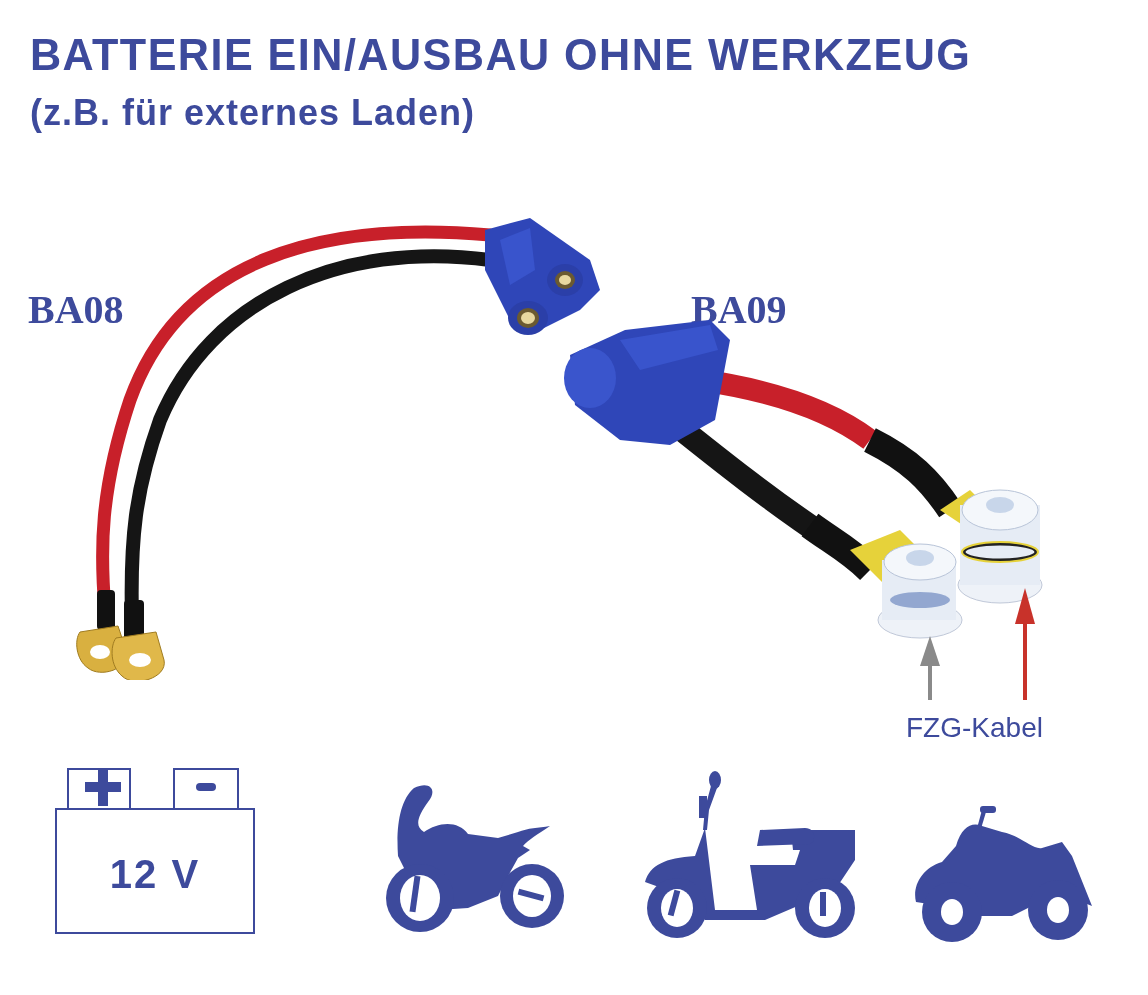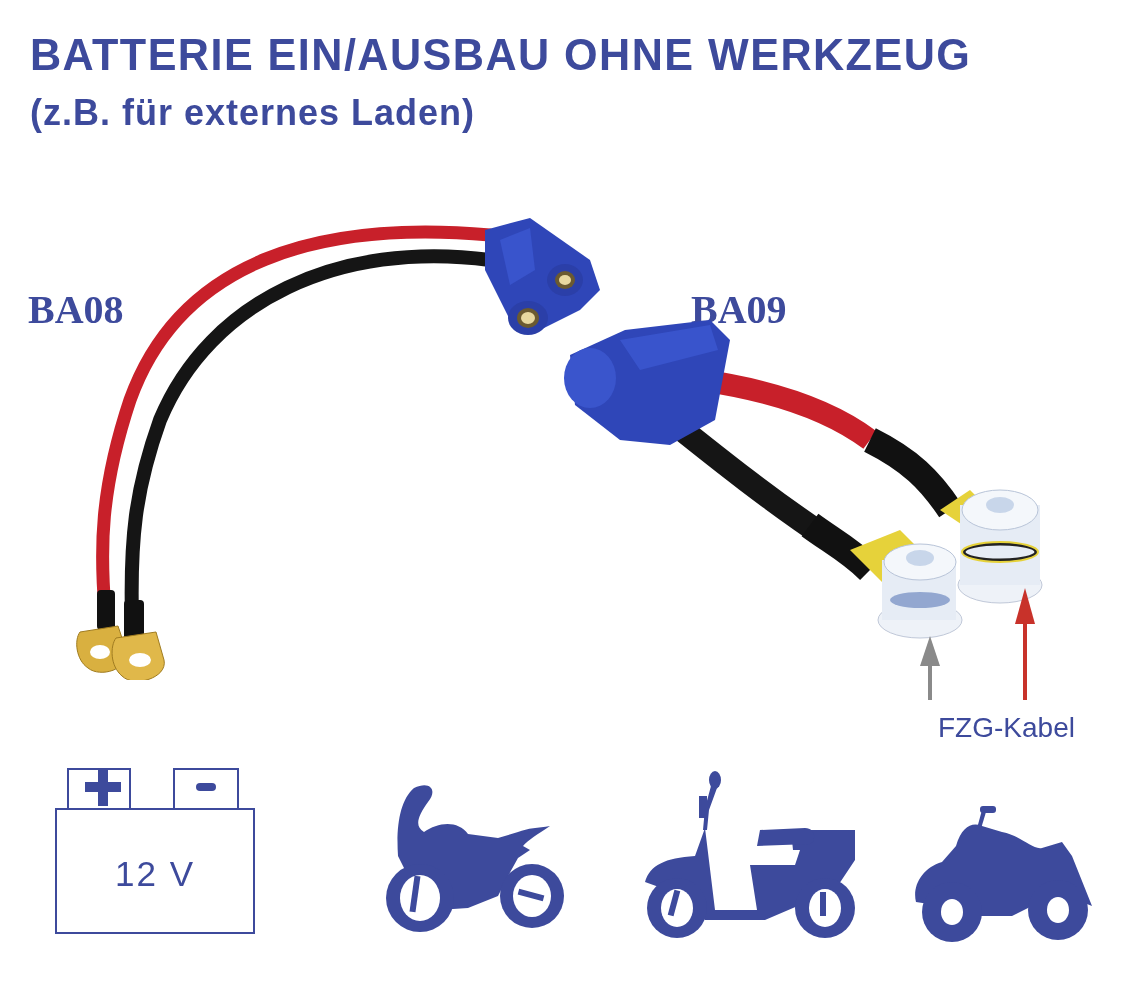--- a/index.html
+++ b/index.html
@@ -1,20 +1,20 @@
 <!DOCTYPE html>
 <html><head>
 <meta charset="utf-8">
 <style>
   html, body { margin: 0; padding: 0; background: #ffffff; }
   body { width: 1148px; height: 995px; position: relative; overflow: hidden; font-family: "Liberation Sans", sans-serif; }
   .title { position: absolute; left: 30px; top: 30px; font-size: 44px; font-weight: bold; color: #3d4a9c; letter-spacing: 1.5px; white-space: nowrap; transform: scaleX(0.98); transform-origin: left; }
   .subtitle { position: absolute; left: 30px; top: 92px; font-size: 36px; font-weight: bold; color: #3d4a9c; letter-spacing: 1px; white-space: nowrap; }
   .product-label { position: absolute; font-size: 40px; font-weight: bold; color: #3d4a9c; font-family: Liberation Serif, serif; }
-  .fzg-label { position: absolute; left: 938px; top: 712px; font-size: 28px; color: #3d4a9c; }
+  .fzg-label { position: absolute; left: 906px; top: 712px; font-size: 28px; color: #3d4a9c; }
   svg { position: absolute; }
 </style>
 </head>
 <body>
 
 <div class="title">BATTERIE EIN/AUSBAU OHNE WERKZEUG</div>
 <div class="subtitle">(z.B. für externes Laden)</div>
 
 <div class="product-label" style="left:28px; top:286px;">BA08</div>
 <svg style="left:60px; top:200px;" width="560" height="480" viewBox="0 0 560 480">
@@ -91,21 +91,21 @@
 </svg>
 <div class="fzg-label">FZG-Kabel</div>
 
 <div style="position:absolute; left:55px; top:768px; width:200px; height:166px;">
   <div style="position:absolute; left:12px; top:0; width:64px; height:42px; border:2px solid #3d4a9c; box-sizing:border-box;"></div>
   <div style="position:absolute; left:118px; top:0; width:66px; height:42px; border:2px solid #3d4a9c; box-sizing:border-box;"></div>
   <div style="position:absolute; left:30px; top:14px; width:36px; height:10px; background:#3d4a9c;"></div>
   <div style="position:absolute; left:43px; top:2px; width:10px; height:36px; background:#3d4a9c;"></div>
   <div style="position:absolute; left:141px; top:15px; width:20px; height:8px; border-radius:4px; background:#3d4a9c;"></div>
   <div style="position:absolute; left:0; top:40px; width:200px; height:126px; border:2px solid #3d4a9c; box-sizing:border-box; display:flex; align-items:center; justify-content:center;">
-    <span style="font-size:35px; font-weight:normal; color:#3d4a9c; letter-spacing:2px; padding-top:6px;">12 V</span>
+    <span style="font-size:40px; font-weight:bold; color:#3d4a9c; letter-spacing:2px; padding-top:6px;">12 V</span>
   </div>
 </div>
 
 <svg style="left:378px; top:776px;" width="200" height="160" viewBox="0 0 200 160">
   <g fill="#3d4a9c">
     <path d="M36 12 C 52 4, 60 14, 50 26 C 40 40, 36 50, 46 56 C 60 46, 80 44, 90 58 L 120 62 L 140 56 C 150 52, 160 52, 172 50 C 160 58, 150 64, 145 70 L 152 74 L 140 82 L 130 100 L 120 120 L 90 132 L 60 134 L 48 118 L 30 100 L 20 80 C 18 50, 22 24, 36 12 Z"></path>
     <circle cx="42" cy="122" r="34"></circle>
     <circle cx="154" cy="120" r="32"></circle>
   </g>
   <g fill="#ffffff">

